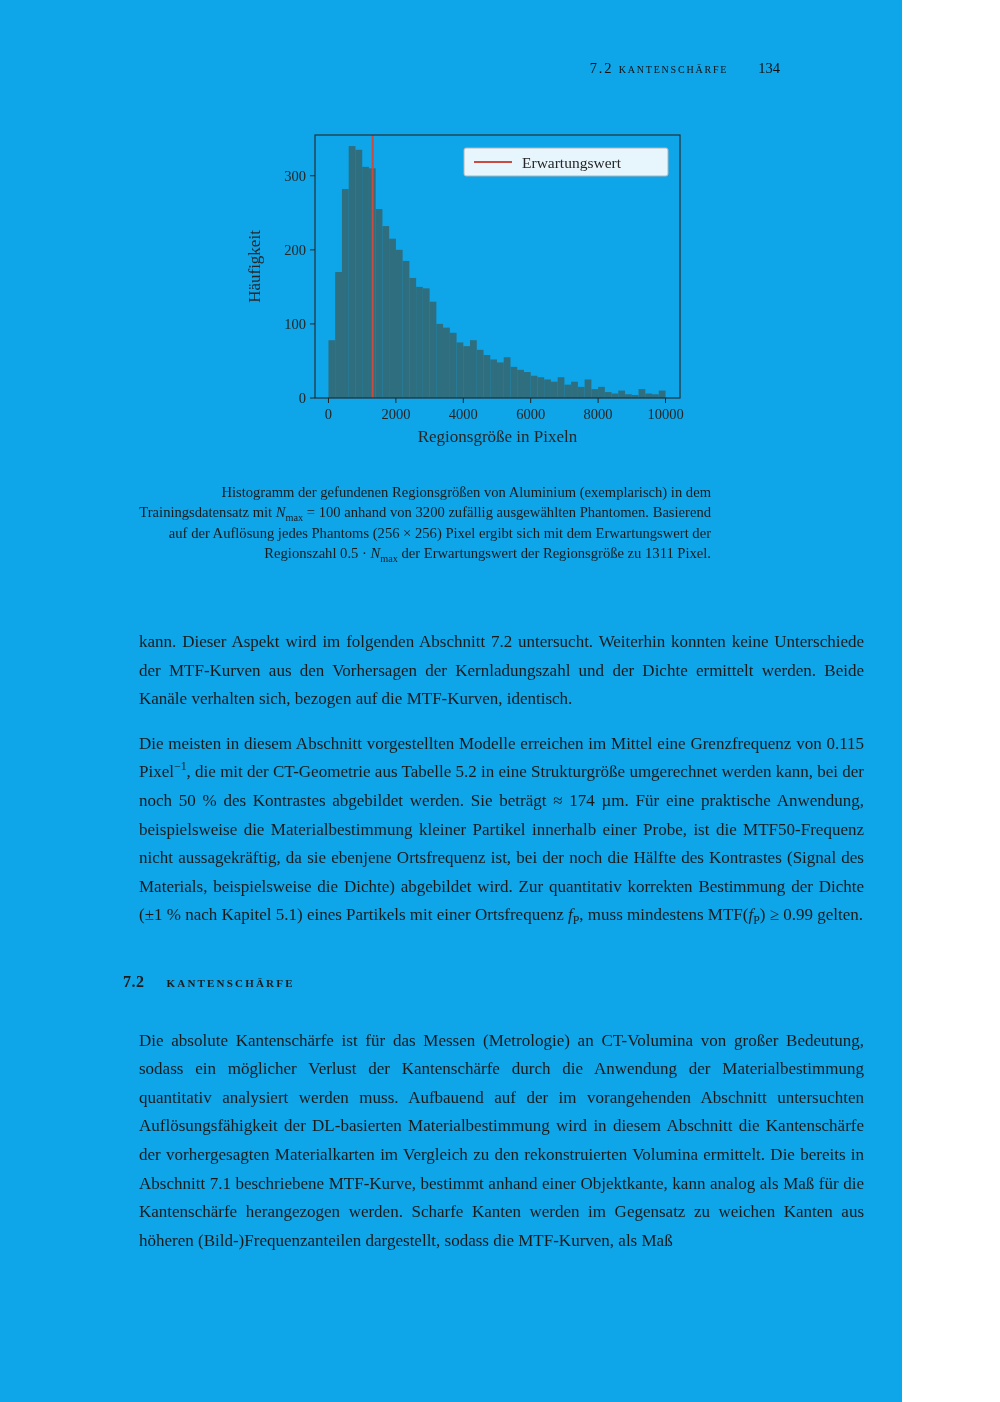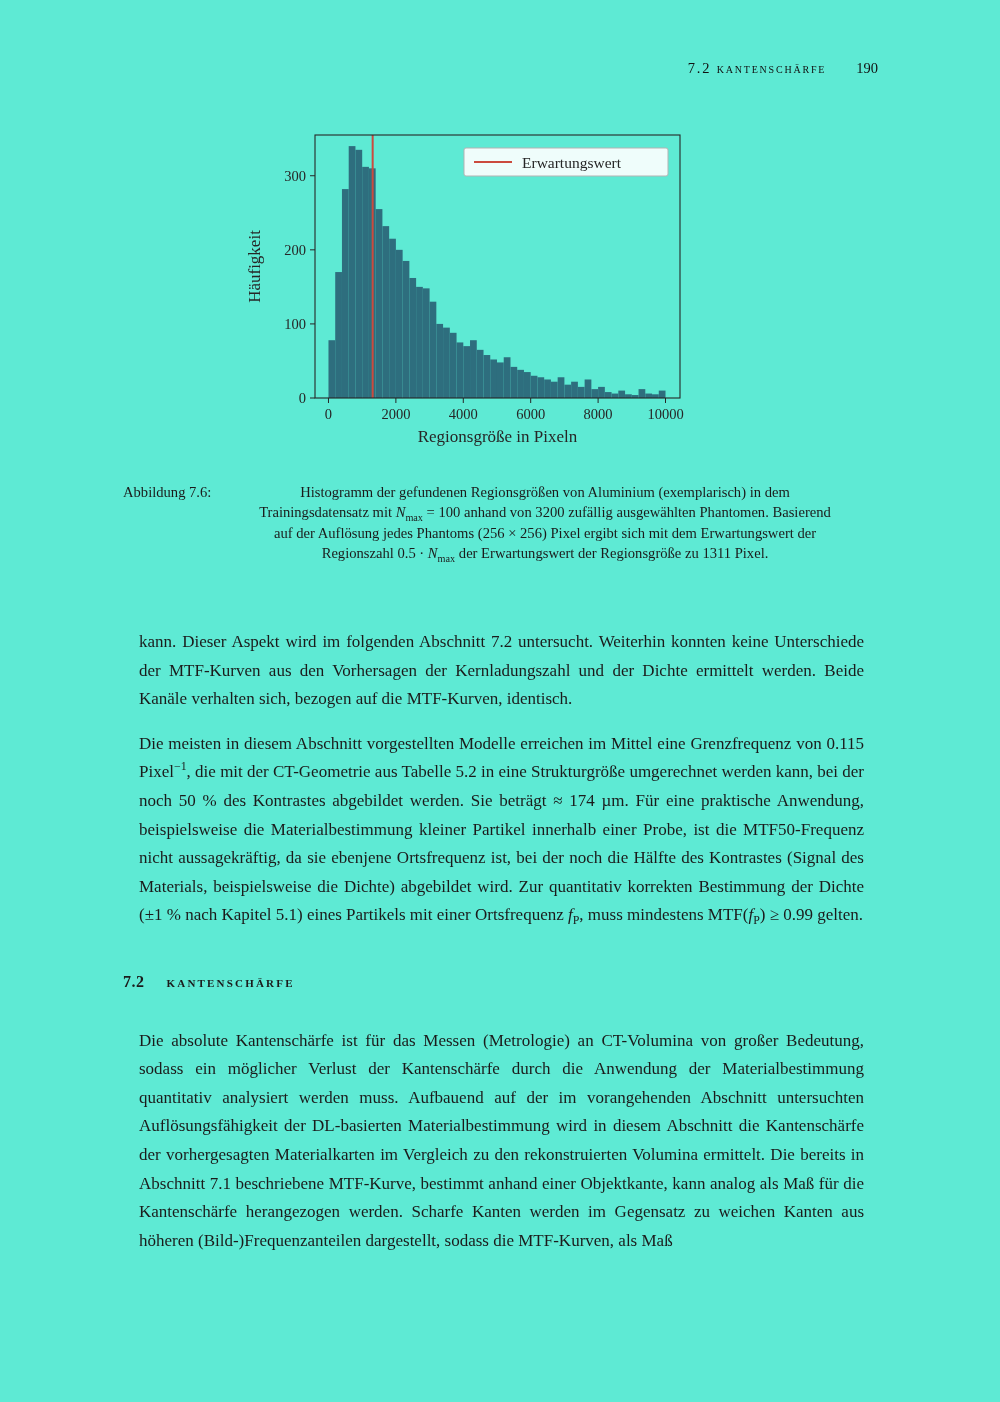--- a/index.html
+++ b/index.html
@@ -1,36 +1,36 @@
 <!DOCTYPE html>
 <html lang="de"><head>
 <meta charset="utf-8">
 <style>
   html,body { margin:0; padding:0; background:#ffffff; }
   .page {
-    position:relative; width:1000px; height:1402px; background:#5eead4;
+    position:relative; width:902px; height:1402px; background:#0ea5e9;
     font-family:"Liberation Serif", serif; color:#1b1b1b; overflow:hidden;
   }
   
   .running-header {
     position:absolute; top:60px; right:122px;
     display:flex; align-items:baseline; gap:30px;
     font-size:14.5px; color:#111;
   }
   .running-header .rh-section { letter-spacing:1.8px; }
   .running-header .rh-section .sc { font-variant:small-caps; }
   
   .figure-wrap { position:absolute; left:240px; top:122px; width:460px; height:335px; }
   
   .caption {
     position:absolute; left:123px; top:482px; width:712px;
     display:flex; font-size:14.6px; line-height:20.4px; color:#1b1b1b;
   }
   .caption-label { width:112px; flex:0 0 112px; }
-  .caption-text { flex:1; max-width:588px; text-align:center;margin-left:20px; }
+  .caption-text { flex:1; max-width:588px; text-align:right; }
   sub { font-size:70%; line-height:0; }
   sup { font-size:70%; line-height:0; }
   
   .body-text {
     position:absolute; left:123px; top:612px; width:757px;
     font-size:17px; line-height:28.6px; text-align:justify;
     hyphens:auto; -webkit-hyphens:auto;
   }
   .para { margin:16px; }
   .section-heading {
@@ -41,21 +41,21 @@
   .section-heading .sh-title { font-variant:small-caps; letter-spacing:2.2px; }
   svg text { font-family:"Liberation Serif", serif; fill:#262626; }
 </style>
 </head>
 <body>
 
 <div class="page">
 
   <div class="running-header">
     <span class="rh-section"><span>7.2</span>&nbsp;<span class="sc">kantenschärfe</span></span>
-    <span class="rh-page">190</span>
+    <span class="rh-page">134</span>
   </div>
 
   <div class="figure-wrap">
     <svg id="histogram-svg" width="460" height="335" viewBox="0 0 460 335">
         <rect x="88.48107109879963" y="218.21408450704223" width="6.740535549399809" height="57.78591549295777" fill="#2e6e7e"></rect>
         <rect x="95.22160664819944" y="150.056338028169" width="6.740535549399823" height="125.943661971831" fill="#2e6e7e"></rect>
         <rect x="101.96214219759926" y="67.08169014084505" width="6.740535549399823" height="208.91830985915493" fill="#2e6e7e"></rect>
         <rect x="108.70267774699909" y="24.112676056338042" width="6.740535549399809" height="251.88732394366195" fill="#2e6e7e"></rect>
         <rect x="115.4432132963989" y="27.81690140845071" width="6.740535549399809" height="248.18309859154928" fill="#2e6e7e"></rect>
         <rect x="122.1837488457987" y="44.856338028169006" width="6.740535549399823" height="231.143661971831" fill="#2e6e7e"></rect>
@@ -127,21 +127,20 @@
         <text x="66" y="58.74647887323944" text-anchor="end" font-size="14.5">300</text>
         <text x="257.5" y="320" text-anchor="middle" font-size="17">Regionsgröße in Pixeln</text>
         <text x="20" y="144.5" text-anchor="middle" font-size="17" transform="rotate(-90 20 144.5)">Häufigkeit</text>
         <rect x="224" y="26" width="204" height="28" fill="#ffffff" fill-opacity="0.9" stroke="#b3b3b3" stroke-width="1" rx="2"></rect>
         <line x1="234" x2="272" y1="40" y2="40" stroke="#cb4b3e" stroke-width="2.2"></line>
         <text x="282" y="45.5" font-size="15.5">Erwartungswert</text>
       </svg>
   </div>
 
   <div class="caption">
-    <div class="caption-label">Abbildung 7.6:</div>
     <div class="caption-text">Histogramm der gefundenen Regionsgrößen von Aluminium (exemplarisch) in dem Trainingsdatensatz mit <i>N</i><sub>max</sub> = 100 anhand von 3200 zufällig ausgewählten Phantomen. Basierend auf der Auflösung jedes Phantoms (256 × 256) Pixel ergibt sich mit dem Erwartungswert der Regionszahl 0.5 · <i>N</i><sub>max</sub> der Erwartungswert der Regionsgröße zu 1311 Pixel.</div>
   </div>
 
   <div class="body-text">
     <p class="para">kann. Dieser Aspekt wird im folgenden Abschnitt 7.2 untersucht. Weiterhin konnten keine Unterschiede der MTF-Kurven aus den Vorhersagen der Kernladungszahl und der Dichte ermittelt werden. Beide Kanäle verhalten sich, bezogen auf die MTF-Kurven, identisch.</p>
     <p class="para">Die meisten in diesem Abschnitt vorgestellten Modelle erreichen im Mittel eine Grenzfrequenz von 0.115 Pixel<sup>−1</sup>, die mit der CT-Geometrie aus Tabelle 5.2 in eine Strukturgröße umgerechnet werden kann, bei der noch 50 % des Kontrastes abgebildet werden. Sie beträgt ≈ 174 µm. Für eine praktische Anwendung, beispielsweise die Materialbestimmung kleiner Partikel innerhalb einer Probe, ist die MTF50-Frequenz nicht aussagekräftig, da sie ebenjene Ortsfrequenz ist, bei der noch die Hälfte des Kontrastes (Signal des Materials, beispielsweise die Dichte) abgebildet wird. Zur quantitativ korrekten Bestimmung der Dichte (±1 % nach Kapitel 5.1) eines Partikels mit einer Ortsfrequenz <i>f</i><sub>P</sub>, muss mindestens MTF(<i>f</i><sub>P</sub>) ≥ 0.99 gelten.</p>
     <h2 class="section-heading">
       <span class="sh-number">7.2</span><span class="sh-title">kantenschärfe</span>
     </h2>
     <p class="para">Die absolute Kantenschärfe ist für das Messen (Metrologie) an CT-Volumina von großer Bedeutung, sodass ein möglicher Verlust der Kantenschärfe durch die Anwendung der Materialbestimmung quantitativ analysiert werden muss. Aufbauend auf der im vorangehenden Abschnitt untersuchten Auflösungsfähigkeit der DL-basierten Materialbestimmung wird in diesem Abschnitt die Kantenschärfe der vorhergesagten Materialkarten im Vergleich zu den rekonstruierten Volumina ermittelt. Die bereits in Abschnitt 7.1 beschriebene MTF-Kurve, bestimmt anhand einer Objektkante, kann analog als Maß für die Kantenschärfe herangezogen werden. Scharfe Kanten werden im Gegensatz zu weichen Kanten aus höheren (Bild-)Frequenzanteilen dargestellt, sodass die MTF-Kurven, als Maß</p>

